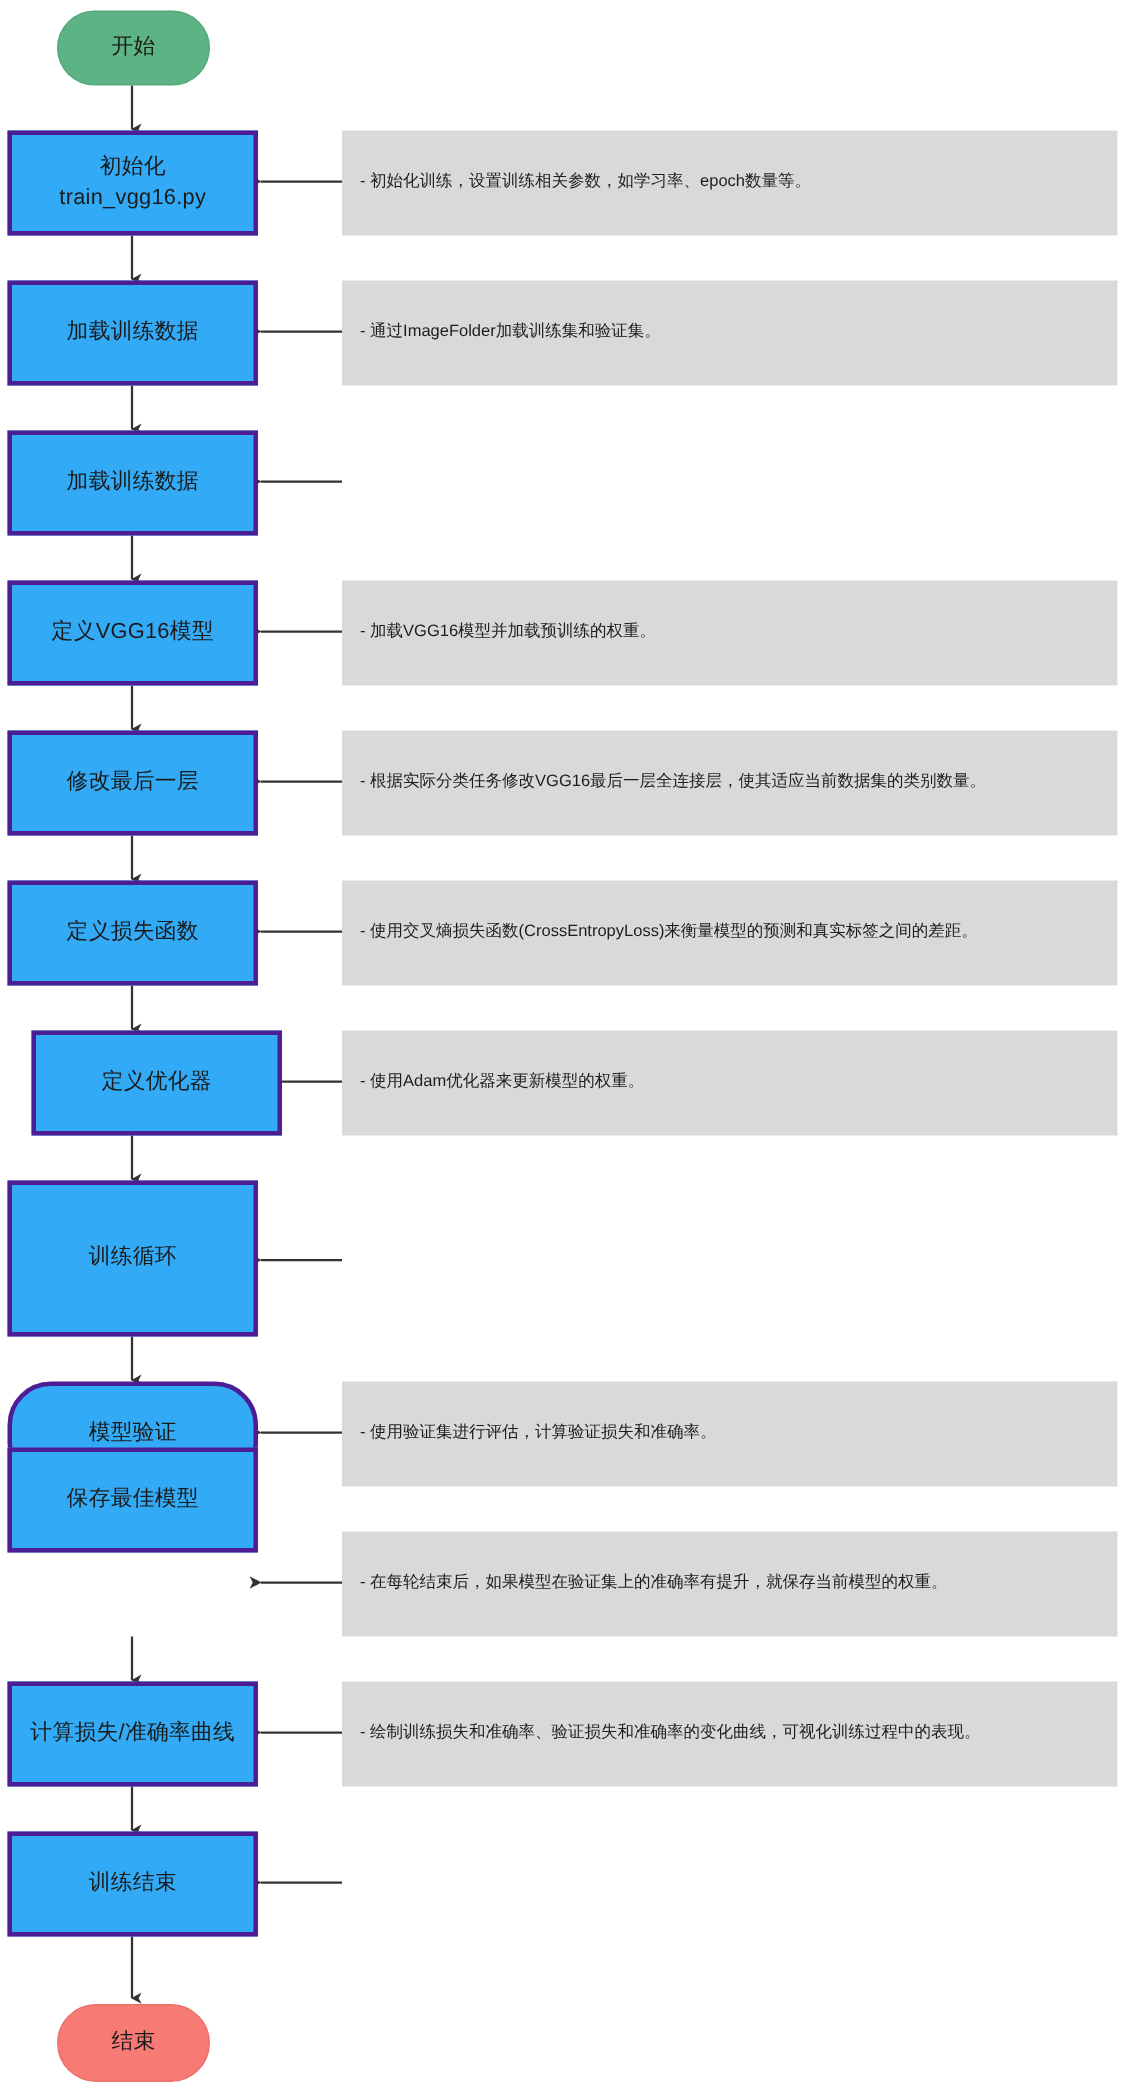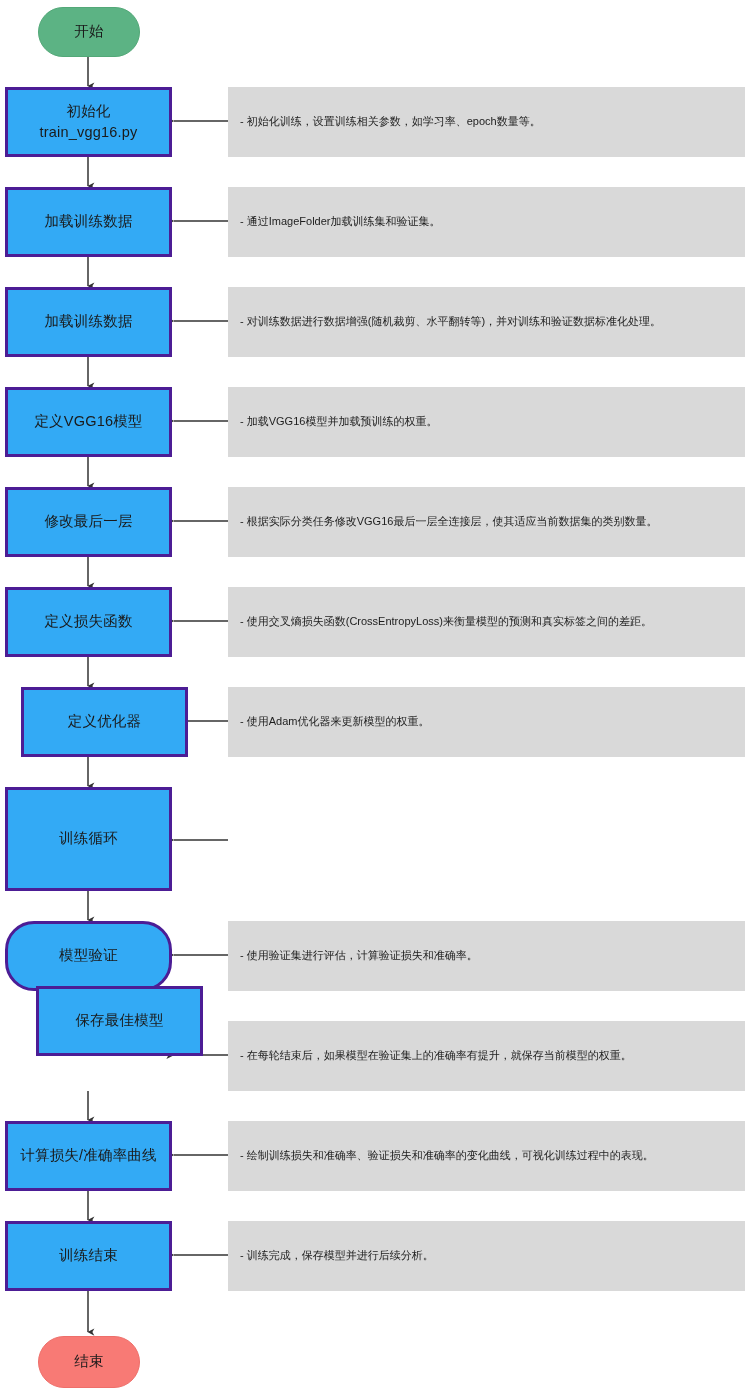--- a/index.html
+++ b/index.html
@@ -157,23 +157,20 @@
     <div class="node node-process" style="left:5px; top:187px; width:167px; height:70px;">
       <span class="node-text">加载训练数据</span>
     </div>
     <div class="annotation" style="left:228px; top:187px; width:517px; height:70px;">
       <span class="annotation-text">- 通过ImageFolder加载训练集和验证集。</span>
     </div>
 
     <div class="node node-process" style="left:5px; top:287px; width:167px; height:70px;">
       <span class="node-text">加载训练数据</span>
     </div>
-    <div class="annotation" style="left:228px; top:287px; width:517px; height:70px;">
-      <span class="annotation-text">- 对训练数据进行数据增强(随机裁剪、水平翻转等)，并对训练和验证数据标准化处理。</span>
-    </div>
 
     <div class="node node-process" style="left:5px; top:387px; width:167px; height:70px;">
       <span class="node-text">定义VGG16模型</span>
     </div>
     <div class="annotation" style="left:228px; top:387px; width:517px; height:70px;">
       <span class="annotation-text">- 加载VGG16模型并加载预训练的权重。</span>
     </div>
 
     <div class="node node-process" style="left:5px; top:487px; width:167px; height:70px;">
       <span class="node-text">修改最后一层</span>
@@ -200,39 +197,36 @@
       <span class="node-text">训练循环</span>
     </div>
 
     <div class="node node-process" style="left:5px; top:921px; width:167px; height:70px;border-radius:29px;">
       <span class="node-text">模型验证</span>
     </div>
     <div class="annotation" style="left:228px; top:921px; width:517px; height:70px;">
       <span class="annotation-text">- 使用验证集进行评估，计算验证损失和准确率。</span>
     </div>
 
-    <div class="node node-process" style="left:5px; top:986px; width:167px; height:70px;margin-left:31px;">
+    <div class="node node-process" style="left:5px; top:965px; width:167px; height:70px;">
       <span class="node-text">保存最佳模型</span>
     </div>
     <div class="annotation" style="left:228px; top:1021px; width:517px; height:70px;">
       <span class="annotation-text">- 在每轮结束后，如果模型在验证集上的准确率有提升，就保存当前模型的权重。</span>
     </div>
 
     <div class="node node-process" style="left:5px; top:1121px; width:167px; height:70px;">
       <span class="node-text">计算损失/准确率曲线</span>
     </div>
     <div class="annotation" style="left:228px; top:1121px; width:517px; height:70px;">
       <span class="annotation-text">- 绘制训练损失和准确率、验证损失和准确率的变化曲线，可视化训练过程中的表现。</span>
     </div>
 
     <div class="node node-process" style="left:5px; top:1221px; width:167px; height:70px;">
       <span class="node-text">训练结束</span>
     </div>
-    <div class="annotation" style="left:228px; top:1221px; width:517px; height:70px;">
-      <span class="annotation-text">- 训练完成，保存模型并进行后续分析。</span>
-    </div>
 
     <div class="node node-terminal node-end" style="left:38px; top:1336px; width:102px; height:52px;">
       <span class="node-text">结束</span>
     </div>
 
   </div>
 </div>
 
 </body></html>

